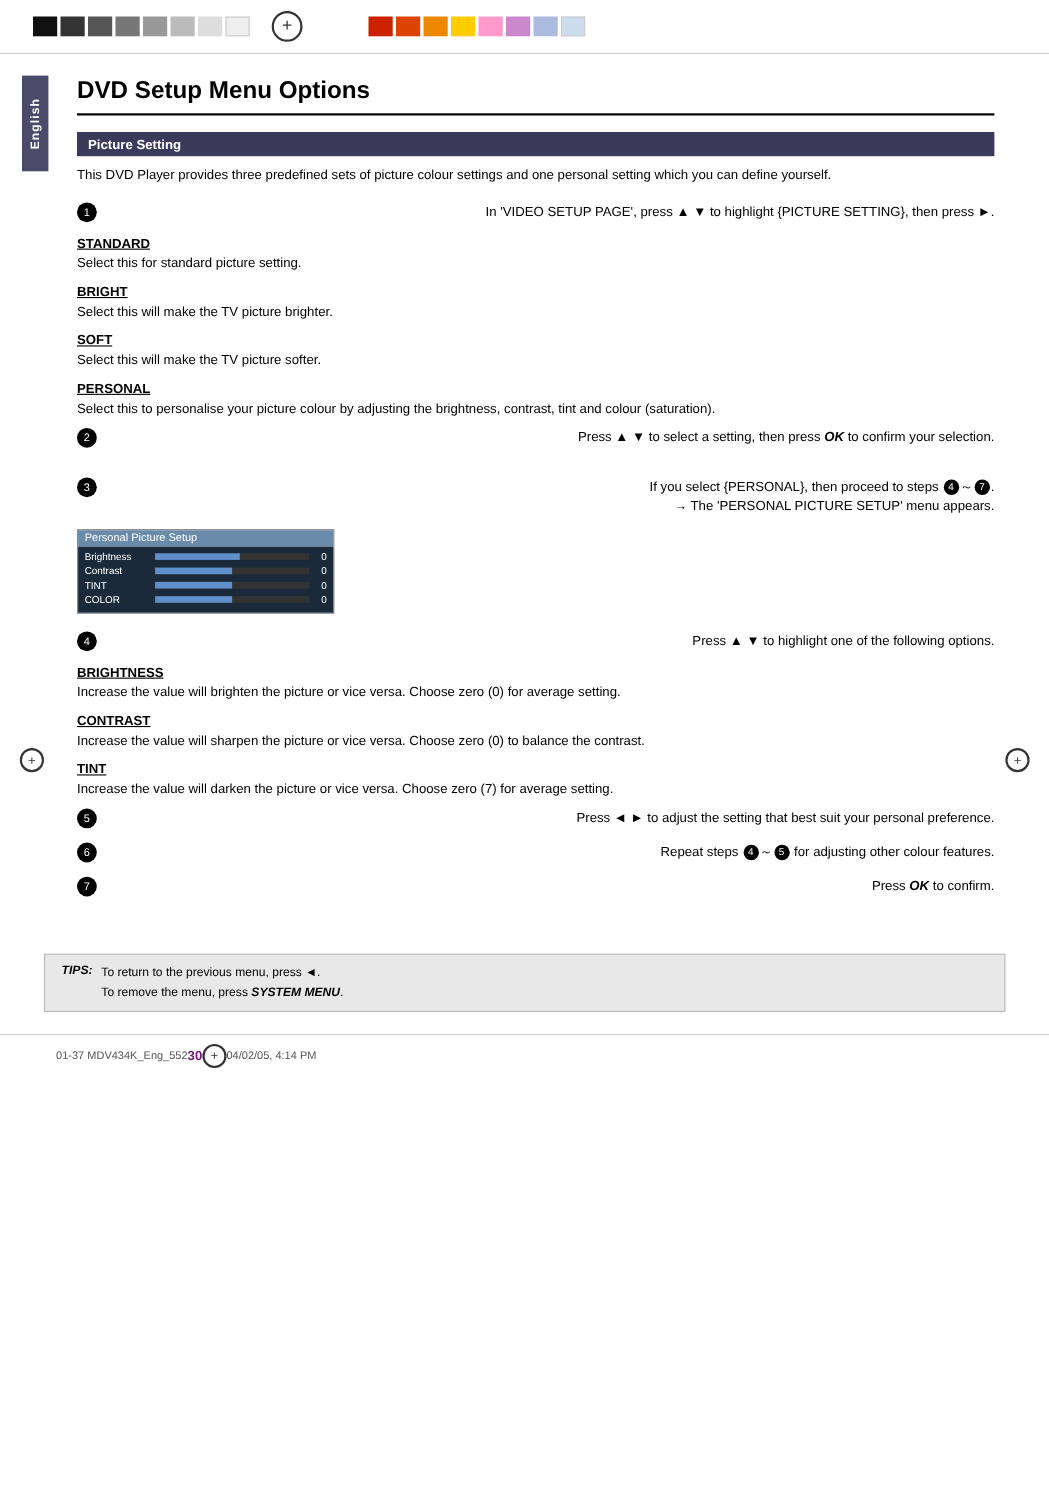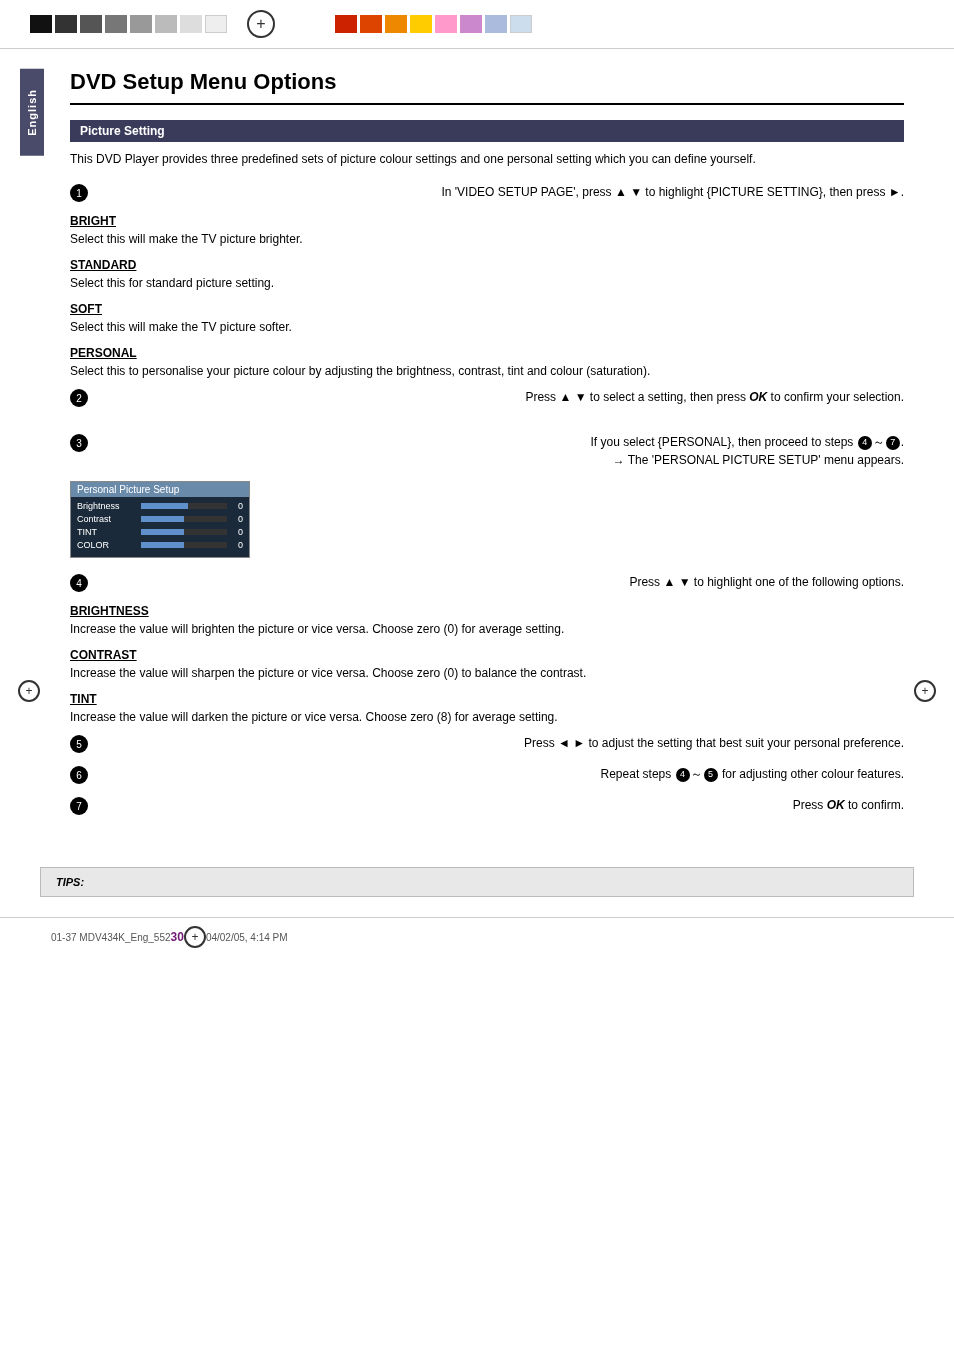--- a/index.html
+++ b/index.html
@@ -156,21 +156,21 @@
     }
     .option-desc {
       font-size: 12px;
       line-height: 1.5;
       margin-bottom: 8px;
     }
 
     
     .pps-box {
       border: 1px solid #888;
-      width: 180px;
+      width: 234px;
       margin: 10px 0 15px 0;
       font-size: 10px;
     }
     .pps-title {
       background: #6a8aaa;
       color: white;
       padding: 2px 6px;
       font-size: 10px;
     }
     .pps-content {
@@ -303,27 +303,27 @@
         <p class="section-intro">This DVD Player provides three predefined sets of picture colour settings and one personal setting which you can define yourself.</p>
 
         <div class="step-item">
           <div class="step-number">1</div>
           <div class="step-content">
             In 'VIDEO SETUP PAGE', press ▲ ▼ to highlight {PICTURE SETTING}, then press ►.
           </div>
         </div>
 
         <div>
+          <div class="option-name">STANDARD</div>
+          <div class="option-desc">Select this for standard picture setting.</div>
+        </div>
+
+        <div>
           <div class="option-name">BRIGHT</div>
           <div class="option-desc">Select this will make the TV picture brighter.</div>
-        </div>
-
-        <div>
-          <div class="option-name">STANDARD</div>
-          <div class="option-desc">Select this for standard picture setting.</div>
         </div>
 
         <div>
           <div class="option-name">SOFT</div>
           <div class="option-desc">Select this will make the TV picture softer.</div>
         </div>
 
         <div>
           <div class="option-name">PERSONAL</div>
           <div class="option-desc">Select this to personalise your picture colour by adjusting the brightness, contrast, tint and colour (saturation).</div>
@@ -393,21 +393,21 @@
           <div class="option-desc">Increase the value will brighten the picture or vice versa. Choose zero (0) for average setting.</div>
         </div>
 
         <div>
           <div class="option-name">CONTRAST</div>
           <div class="option-desc">Increase the value will sharpen the picture or vice versa. Choose zero (0) to balance the contrast.</div>
         </div>
 
         <div>
           <div class="option-name">TINT</div>
-          <div class="option-desc">Increase the value will darken the picture or vice versa. Choose zero (8) for average setting.</div>
+          <div class="option-desc">Increase the value will darken the picture or vice versa. Choose zero (7) for average setting.</div>
         </div>
 
 
         <div class="step-item">
           <div class="step-number">5</div>
           <div class="step-content">Press ◄ ► to adjust the setting that best suit your personal preference.</div>
         </div>
 
         <div class="step-item">
           <div class="step-number">6</div>
@@ -429,20 +429,24 @@
   </div>
 
 </div>
 
 <div style="position:absolute; left:18px; top:680px; width:22px; height:22px; border:2px solid #333; border-radius:50%; display:flex; align-items:center; justify-content:center; font-size:12px; color:#333;">+</div>
 
 <div style="position:absolute; right:18px; top:680px; width:22px; height:22px; border:2px solid #333; border-radius:50%; display:flex; align-items:center; justify-content:center; font-size:12px; color:#333;">+</div>
 
 <div class="tips-box">
   <div class="tips-label">TIPS:</div>
+  <div class="tips-content">
+    <div>To return to the previous menu, press ◄.</div>
+    <div>To remove the menu, press <span class="bold">SYSTEM MENU</span>.</div>
+  </div>
 </div>
 
 <div class="bottom-bar">
   <span>01-37 MDV434K_Eng_552</span>
   <span class="page-number">30</span>
   <div style="width:22px; height:22px; border:2px solid #333; border-radius:50%; display:flex; align-items:center; justify-content:center; font-size:12px; color:#333;">+</div>
   <span>04/02/05, 4:14 PM</span>
 </div>
 
 </body></html>

